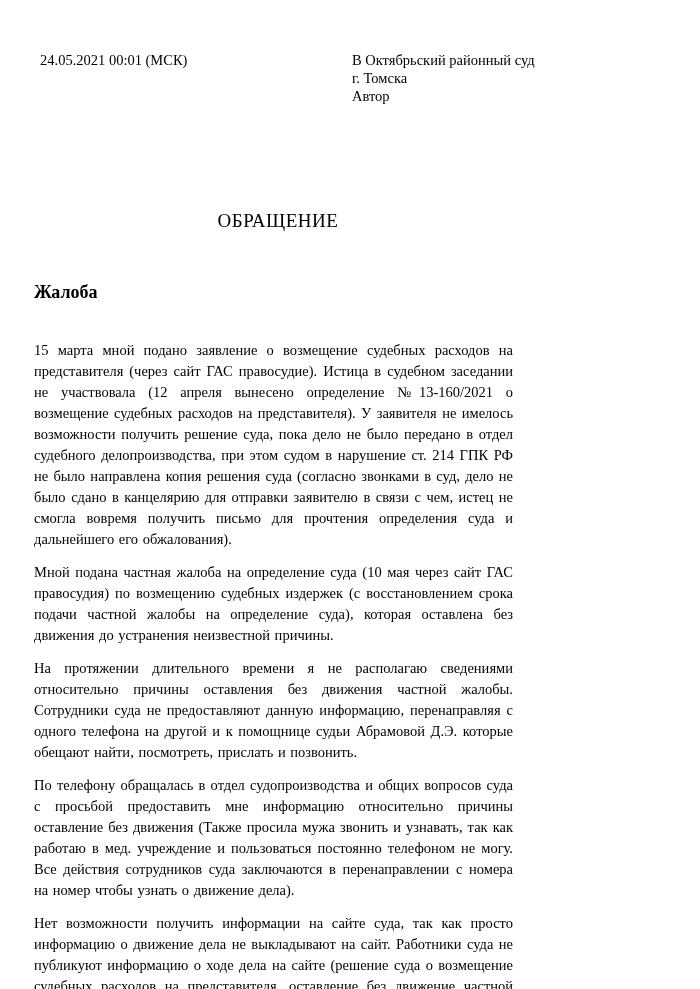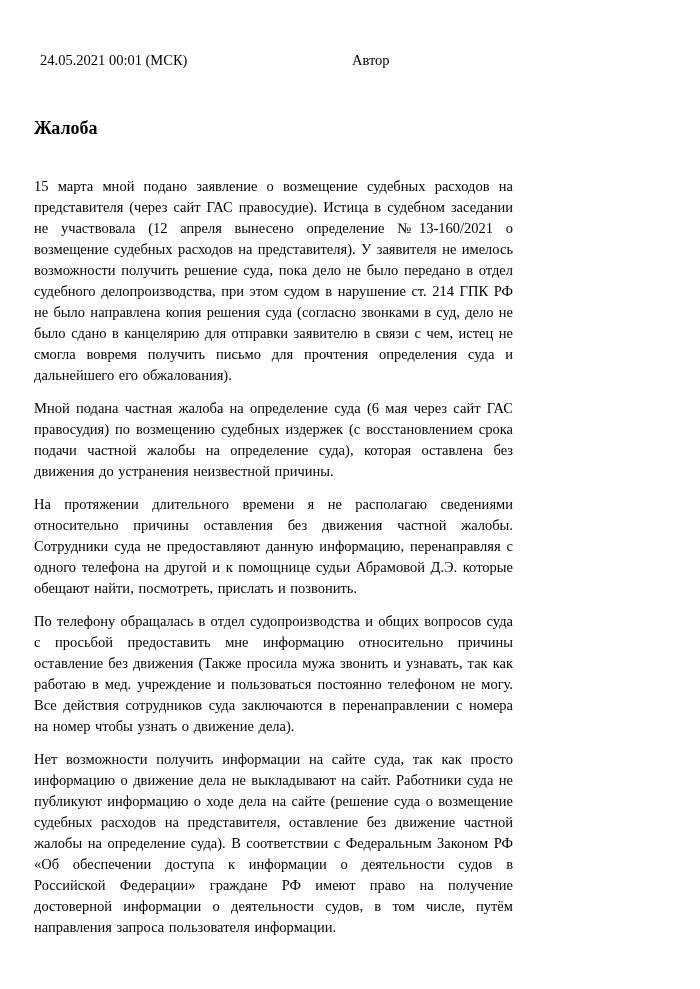--- a/index.html
+++ b/index.html
@@ -61,28 +61,30 @@
 </head>
 <body>
 
 <div class="page">
 
   <div class="doc-header">
     <div class="header-left">
       <span>24.05.2021 00:01 (МСК)</span>
     </div>
     <div class="header-right">
+      <div>В Октябрьский районный суд г. Томска</div>
       <div class="author-line">Автор</div>
     </div>
   </div>
 
+  <h1 class="doc-title">ОБРАЩЕНИЕ</h1>
 
   <h2 class="doc-heading">Жалоба</h2>
 
   <div class="doc-body">
     <p>15 марта мной подано заявление о возмещение судебных расходов на представителя (через сайт ГАС правосудие). Истица в судебном заседании не участвовала (12 апреля вынесено определение №13-160/2021 о возмещение судебных расходов на представителя). У заявителя не имелось возможности получить решение суда, пока дело не было передано в отдел судебного делопроизводства, при этом судом в нарушение ст. 214 ГПК РФ не было направлена копия решения суда (согласно звонками в суд, дело не было сдано в канцелярию для отправки заявителю в связи с чем, истец не смогла вовремя получить письмо для прочтения определения суда и дальнейшего его обжалования).</p>
-    <p>Мной подана частная жалоба на определение суда (6 мая через сайт ГАС правосудия) по возмещению судебных издержек (с восстановлением срока подачи частной жалобы на определение суда), которая оставлена без движения до устранения неизвестной причины.</p>
+    <p>Мной подана частная жалоба на определение суда (10 мая через сайт ГАС правосудия) по возмещению судебных издержек (с восстановлением срока подачи частной жалобы на определение суда), которая оставлена без движения до устранения неизвестной причины.</p>
     <p>На протяжении длительного времени я не располагаю сведениями относительно причины оставления без движения частной жалобы. Сотрудники суда не предоставляют данную информацию, перенаправляя с одного телефона на другой и к помощнице судьи Абрамовой Д.Э. которые обещают найти, посмотреть, прислать и позвонить.</p>
     <p>По телефону обращалась в отдел судопроизводства и общих вопросов суда с просьбой предоставить мне информацию относительно причины оставление без движения (Также просила мужа звонить и узнавать, так как работаю в мед. учреждение и пользоваться постоянно телефоном не могу. Все действия сотрудников суда заключаются в перенаправлении с номера на номер чтобы узнать о движение дела).</p>
     <p>Нет возможности получить информации на сайте суда, так как просто информацию о движение дела не выкладывают на сайт. Работники суда не публикуют информацию о ходе дела на сайте (решение суда о возмещение судебных расходов на представителя, оставление без движение частной жалобы на определение суда). В соответствии с Федеральным Законом РФ «Об обеспечении доступа к информации о деятельности судов в Российской Федерации» граждане РФ имеют право на получение достоверной информации о деятельности судов, в том числе, путём направления запроса пользователя информации.</p>
   </div>
 
 </div>
 
 </body></html>

